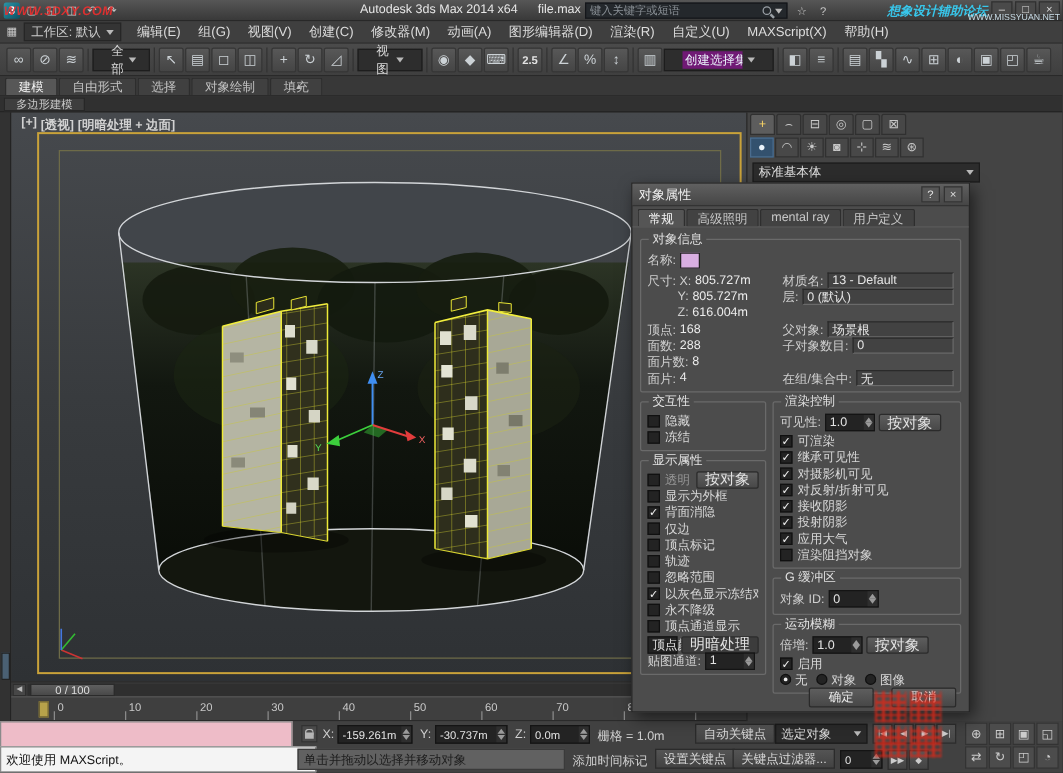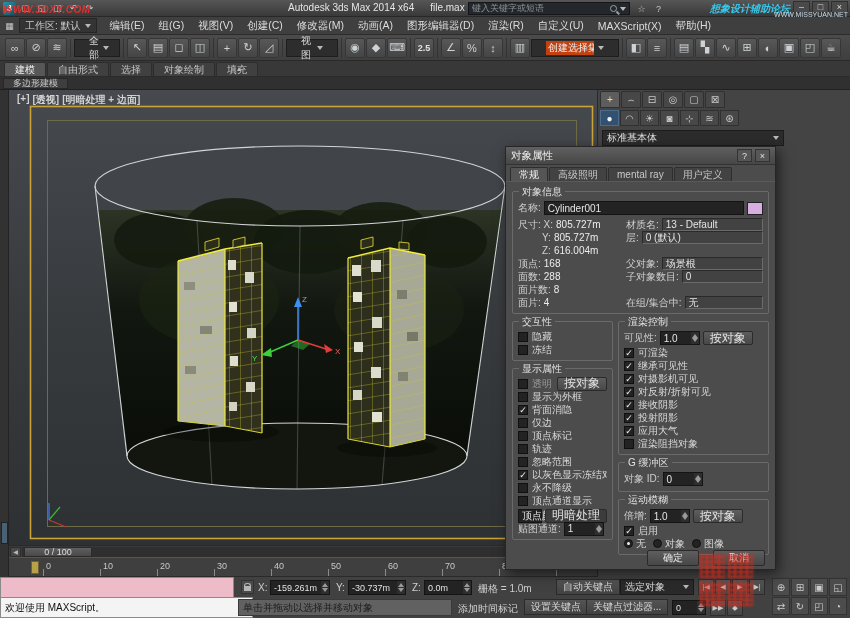--- a/index.html
+++ b/index.html
@@ -30,21 +30,21 @@
 .ws-combo{display:flex;align-items:center;gap:4px;background:#343434;border:1px solid #262626;height:15px;padding:0 5px;margin:0 6px 0 2px;font-size:10px;color:#cccccc;flex:none;}
 .menus{display:flex;align-items:center;}
 .menu-item{padding:2px 7px;font-size:10.5px;color:#dcdcdc;white-space:nowrap;}
 
 
 .maintoolbar{position:absolute;left:0;top:35px;width:850px;height:26px;background:linear-gradient(#4b4b4b,#3f3f3f);border-bottom:1px solid #292929;display:flex;align-items:center;padding:0 2px;}
 .tbgrp{display:flex;align-items:center;gap:1px;padding:0 3px;}
 .tbgrp+.tbgrp{border-left:1px solid #333;}
 .tbi{width:20px;height:20px;background:linear-gradient(#585858,#454545);border:1px solid #363636;border-radius:2px;display:flex;align-items:center;justify-content:center;color:#ccd2d6;font-size:11px;flex:none;overflow:hidden;}
 .tb-combo{height:18px;background:#2d2d2d;border:1px solid #1d1d1d;color:#d8d8d8;display:flex;align-items:center;justify-content:space-between;padding:0 14px;gap:4px;font-size:10px;flex:none;}
-.sel-text{background:#c2410c;color:#eaf2fa;padding:0 2px;white-space:nowrap;overflow:hidden;}
+.sel-text{background:#701a75;color:#eaf2fa;padding:0 2px;white-space:nowrap;overflow:hidden;}
 .snapbtn{font-size:9px;font-weight:bold;color:#e3e3e3;}
 
 
 .ribbontabs{position:absolute;left:0;top:61px;width:850px;height:16px;background:#383838;border-bottom:1px solid #2b2b2b;display:flex;align-items:flex-end;padding:0 4px;gap:1px;}
 .rtab{padding:1px 10px;font-size:10px;color:#c4c4c4;background:#404040;border:1px solid #2d2d2d;border-bottom:none;border-radius:2px 2px 0 0;height:14px;display:flex;align-items:center;}
 .rtab.on{background:#575757;color:#f2f2f2;}
 .rcollapse{width:14px;height:13px;display:flex;align-items:center;justify-content:center;color:#bbb;font-size:8px;}
 .ribbonsub{position:absolute;left:0;top:77px;width:850px;height:13px;background:#303030;border-bottom:1px solid #212121;display:flex;align-items:center;padding:0 3px;}
 .rsub{background:#3e3e3e;border:1px solid #272727;font-size:9px;color:#c9c9c9;padding:0 9px;height:11px;display:flex;align-items:center;}
 
@@ -93,21 +93,21 @@
 .skbtn{position:absolute;background:linear-gradient(#545454,#424242);border:1px solid #2b2b2b;color:#d8d8d8;font-size:10px;height:16px;display:flex;align-items:center;justify-content:center;padding:0 6px;white-space:nowrap;}
 .sb-combo{position:absolute;background:#2a2a2a;border:1px solid #1b1b1b;height:16px;display:flex;align-items:center;justify-content:space-between;gap:4px;padding:0 4px;color:#ddd;font-size:10px;white-space:nowrap;}
 .transport{position:absolute;display:flex;gap:1px;}
 .tpb{width:16px;height:16px;background:linear-gradient(#565656,#444);border:1px solid #2d2d2d;color:#ccc;font-size:7px;display:flex;align-items:center;justify-content:center;flex:none;}
 .navgrid{position:absolute;left:772px;top:1px;display:grid;grid-template-columns:repeat(4,18px);grid-auto-rows:18px;gap:1px;}
 .navi{background:#4c4c4c;border:1px solid #333;color:#ccc;font-size:10px;display:flex;align-items:center;justify-content:center;}
 .prompt{position:absolute;left:238px;top:22px;width:214px;height:17px;background:#616161;border:1px solid #3a3a3a;color:#1c1c1c;font-size:10px;display:flex;align-items:center;padding:0 4px;white-space:nowrap;overflow:hidden;}
 
 
 .dialog{position:absolute;left:505px;top:146px;width:271px;height:424px;background:#4c4c4c;border:1px solid #262626;box-shadow:3px 4px 12px rgba(0,0,0,.55);z-index:40;font-size:10px;}
-.dlg-title{height:18px;background:linear-gradient(#606060,#464646);border-bottom:1px solid #333;display:flex;align-items:center;justify-content:space-between;padding:0 5px;color:#f0f0f0;font-size:10.5px;}
+.dlg-title{height:18px;background:linear-gradient(#606060,#464646);border-bottom:1px solid #333;display:flex;align-items:center;justify-content:space-between;padding:0 5px;color:#f0f0f0;font-size:10.5px;font-family:Liberation Mono, monospace;}
 .dlg-tbtns{display:flex;gap:3px;}
 .dbtn{width:15px;height:13px;background:#565656;border:1px solid #333;display:flex;align-items:center;justify-content:center;color:#e0e0e0;font-size:9px;}
 .dlg-tabs{height:17px;display:flex;gap:1px;padding:2px 4px 0;border-bottom:1px solid #5a5a5a;}
 .dtab{padding:0 8px;background:#424242;border:1px solid #2e2e2e;border-bottom:none;border-radius:2px 2px 0 0;color:#c8c8c8;display:flex;align-items:center;font-size:10px;}
 .dtab.on{background:#555;color:#f2f2f2;}
 .dlg-body{position:relative;height:389px;padding:9px 6px 22px;overflow:hidden;}
 .grp{border:1px solid #6a6a6a;border-radius:2px;position:relative;padding:8px 5px 4px;margin-bottom:7px;}
 .gt{position:absolute;top:-6px;left:6px;background:#4c4c4c;padding:0 3px;font-size:10px;color:#e2e2e2;line-height:11px;white-space:nowrap;}
 .drow{display:flex;align-items:center;height:13px;gap:3px;font-size:10px;}
 .name-row{height:16px;}
@@ -553,21 +553,20 @@
     <span class="dtab on">常规</span>
       <span class="dtab">高级照明</span>
       <span class="dtab">mental ray</span>
       <span class="dtab">用户定义</span>
   </div>
   <div class="dlg-body">
     <div class="grp">
       <span class="gt">对象信息</span>
       <div class="drow name-row">
         <span class="lab">名称:</span>
-        <span class="dinput grow">Cylinder001</span>
         <span class="swatch" style="background: rgb(217, 174, 226);"></span>
       </div>
       <div class="oi-grid">
         <div class="oi-left">
 
             <div class="drow">
               <span class="lab">尺寸: X:</span>
               <span class="val">805.727m</span>
             </div>
 

